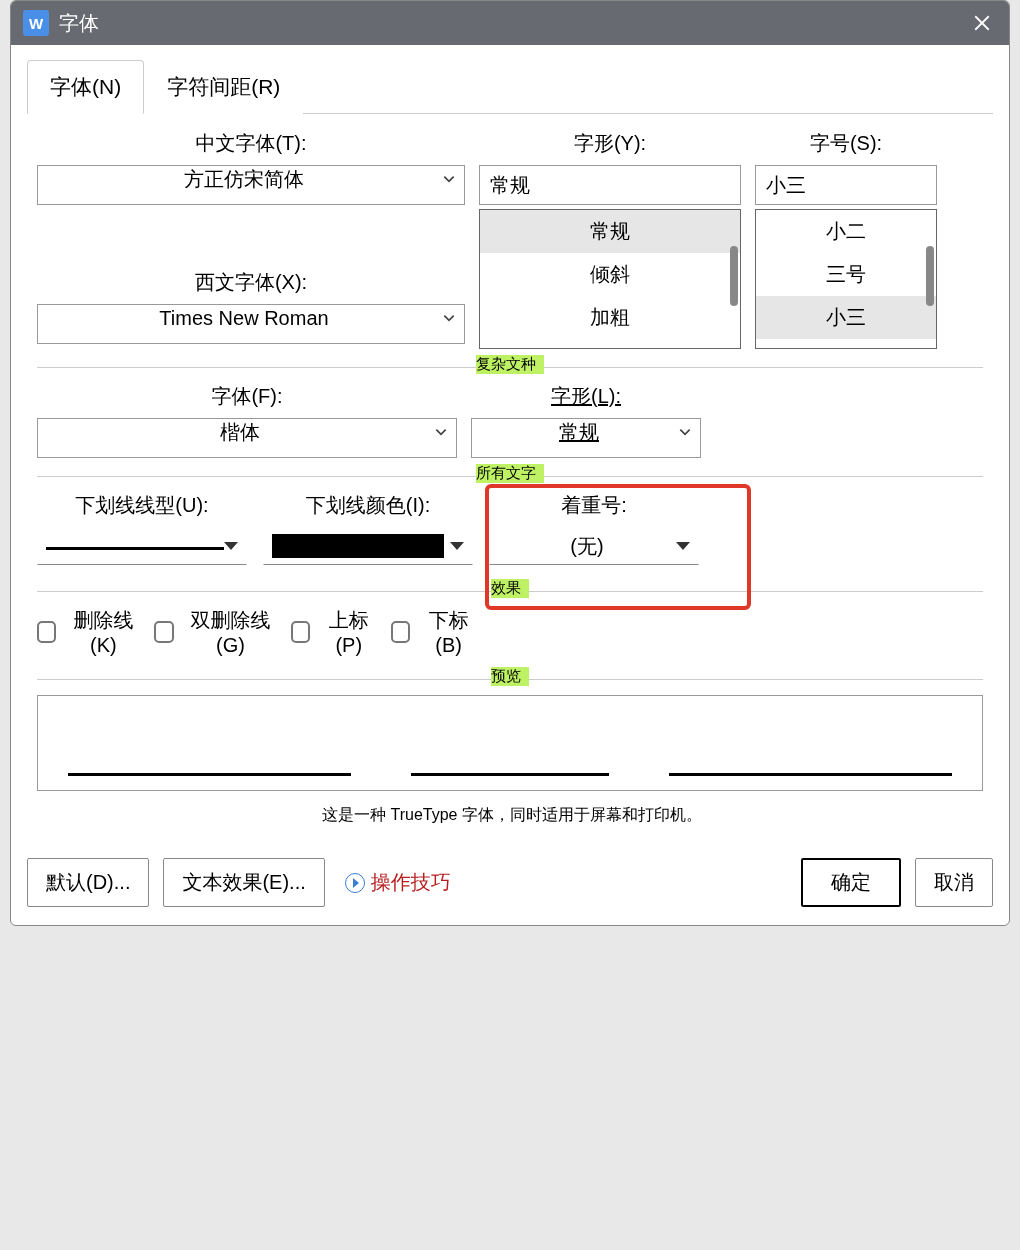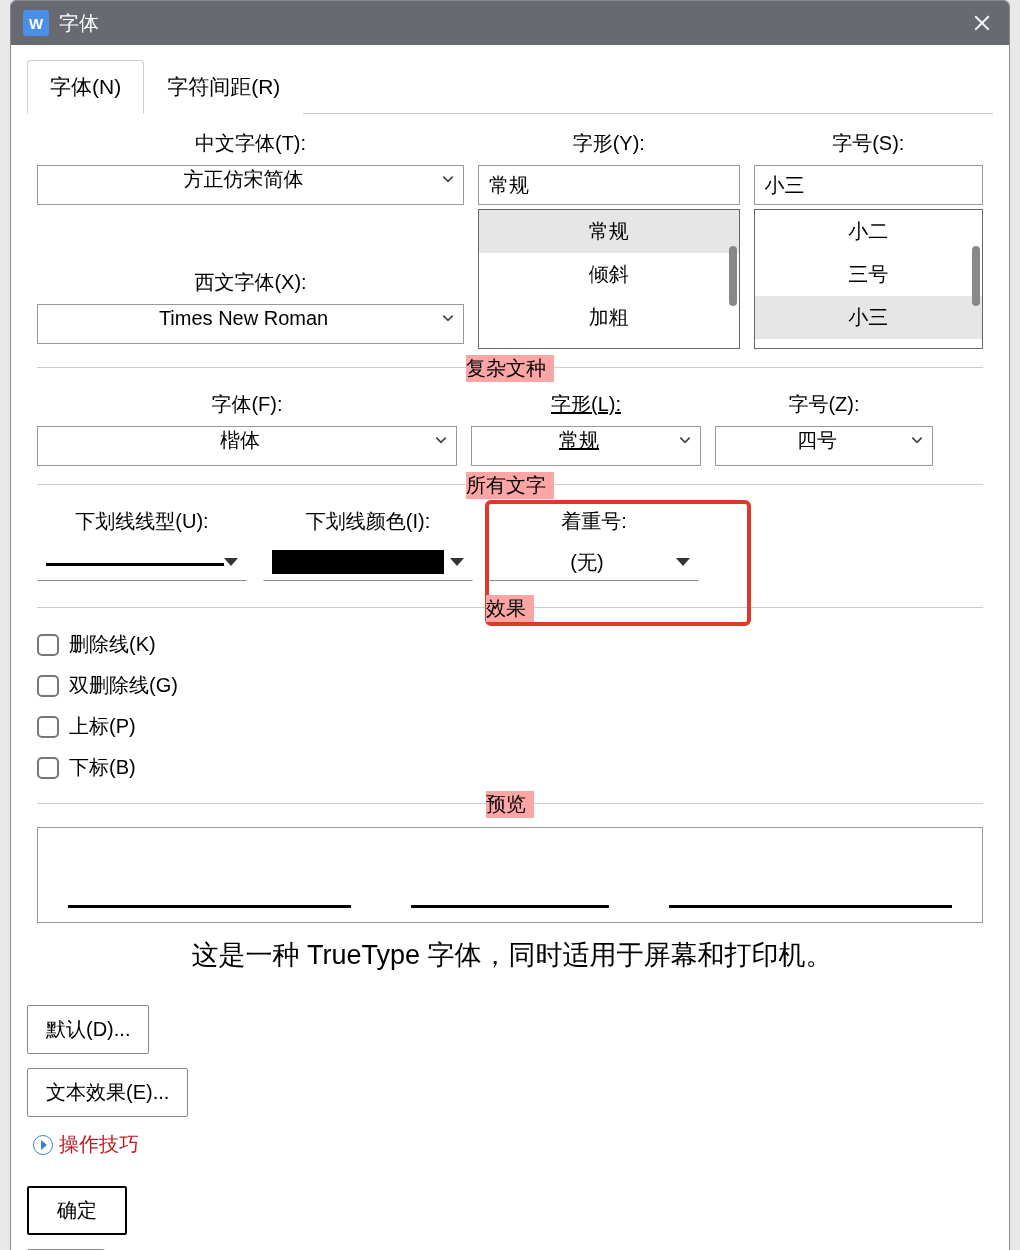--- a/index.html
+++ b/index.html
@@ -10,53 +10,53 @@
 .titlebar .title { font-size: 20px; flex: 1; }
 .titlebar .close { width: 30px; height: 30px; display: flex; align-items: center; justify-content: center; cursor: pointer; font-size: 24px; }
 .content { padding: 0 16px 16px 16px; background: #fff; text-align: center; }
 .tabs { display: flex; border-bottom: 1px solid #ccc; margin-top: 14px; }
 .tab { padding: 12px 22px; font-size: 21px; border: 1px solid transparent; border-bottom: none; cursor: pointer; background: #fff; position: relative; top: 1px; }
 .tab.active { border-color: #ccc; border-bottom: 1px solid #fff; border-radius: 4px 4px 0 0; }
 .form-area { padding: 16px 10px 0 10px; }
 .row1 { display: flex; gap: 14px; margin-bottom: 8px; }
 .col-cn { width: 428px; }
 .col-style { width: 262px; }
-.col-size { width: 230px; }
+.col-size { width: 182px; }
 .lbl { font-size: 20px; margin-bottom: 8px; display: block; }
 .combo { display: flex; align-items: center; border: 1px solid #999; height: 40px; background: #fff; padding: 0 6px 12px 10px; font-size: 20px; }
 .combo span.txt { flex: 1; }
 .combo .caret { width: 18px; text-align: center; color: #444; }
 .caret svg { width: 14px; height: 14px; }
 .textbox { border: 1px solid #999; height: 40px; padding: 0 10px; font-size: 20px; display:flex; align-items:center; }
 .listbox { border: 1px solid #666; height: 140px; margin-top: 4px; position: relative; overflow: hidden; }
 .listbox .item { padding: 8px 10px; font-size: 20px; }
 .listbox .item.sel { background: #e6e6e6; }
 .listbox .scrollbar { position: absolute; right: 2px; top: 36px; width: 8px; height: 60px; background: #888; border-radius: 4px; }
 .fieldset { border: none; border-top: 1px solid #ccc; margin-top: 18px; padding-top: 0; }
-.fieldset .legend { font-size: 20px; background: #fca5a5; padding-right: 8px; position: relative; top: -13px; display: inline-block; }
+.fieldset .legend { font-size: 15px; background: #bef264; padding-right: 8px; position: relative; top: -13px; display: inline-block; }
 .complex-row { display: flex; gap: 14px; margin-top: -4px; }
 .cx-col1 { width: 420px; }
 .cx-col2 { width: 230px; text-decoration: underline; }
 .cx-col3 { width: 218px; }
 .alltext-row { display: flex; gap: 16px; margin-top: -4px; position: relative; }
 .at-col { width: 210px; }
 .dd { display: flex; align-items: center; border: 1px solid #aaa; border-top-color:#fff; border-left-color:#fff; border-right-color:#fff; border-bottom: 1px solid #888; height: 38px; padding: 0 4px 0 8px; font-size: 20px; }
 .dd .fill { flex: 1; }
 .dd .caret-solid { width:0; height:0; border-left:7px solid transparent; border-right:7px solid transparent; border-top:8px solid #333; margin-right:4px; }
 .dd.line .fill { border-top: 3px solid #000; margin-top: 4px; height:0; }
 .dd.swatch .fill { background:#000; height: 24px; margin:2px 6px 2px 0; }
 .redbox { position: absolute; border: 4px solid #e03828; border-radius: 6px; left: 448px; top: -8px; width: 266px; height: 126px; pointer-events:none; }
 .effects-grid { display: flex; margin-top: -4px; }
-.eff-col { width: 440px; display: flex; flex-direction: column; gap: 14px; }
+.eff-col { width: 440px; display: flex; flex-direction: row; gap: 14px; }
 .chk { display: flex; align-items: center; gap: 10px; font-size: 20px; }
 .chk .box { width: 22px; height: 22px; border: 2px solid #777; border-radius: 5px; }
 .preview-box { border: 1px solid #999; height: 96px; margin-top: -4px; display:flex; align-items:flex-end; padding: 0 30px 14px 30px; gap: 60px; }
 .preview-box .uline { flex:1; border-bottom: 3px solid #000; height: 40px; }
-.hint { font-size: 27px; margin: 14px 0 8px 4px; }
-.footer { display: flex; align-items: flex-start; gap: 14px; padding: 8px 16px 18px 16px; flex-direction: column; }
+.hint { font-size: 16px; margin: 14px 0 8px 4px; }
+.footer { display: flex; align-items: center; gap: 14px; padding: 8px 16px 18px 16px; }
 .btn { border: 1px solid #888; background: #fff; padding: 10px 18px; font-size: 20px; border-radius: 2px; cursor: pointer; }
 .btn.primary { border: 2px solid #000000; padding: 9px 28px; }
 .link { color: #b91c1c; font-size: 20px; display: flex; align-items: center; gap: 6px; margin-left: 6px; }
 .link .circ { width:20px; height:20px; border:1.5px solid #3a7fd6; border-radius:50%; display:flex; align-items:center; justify-content:center; }
 .link .circ::after { content:''; width:0; height:0; border-top:5px solid transparent; border-bottom:5px solid transparent; border-left:6px solid #3a7fd6; margin-left:2px; }
 .spacer { flex:1; }
 </style>
 </head>
 <body>
 
@@ -134,29 +134,20 @@
               <span class="txt">楷体</span>
               <span class="caret"><svg viewBox="0 0 12 12">
                     <polyline points="2,4 6,8 10,4" fill="none" stroke="#444" stroke-width="1.5"></polyline>
                   </svg></span>
             </div>
           </div>
           <div class="cx-col2">
             <span class="lbl">字形(L):</span>
             <div class="combo">
               <span class="txt">常规</span>
-              <span class="caret"><svg viewBox="0 0 12 12">
-                    <polyline points="2,4 6,8 10,4" fill="none" stroke="#444" stroke-width="1.5"></polyline>
-                  </svg></span>
-            </div>
-          </div>
-          <div class="cx-col3">
-            <span class="lbl">字号(Z):</span>
-            <div class="combo">
-              <span class="txt">四号</span>
               <span class="caret"><svg viewBox="0 0 12 12">
                     <polyline points="2,4 6,8 10,4" fill="none" stroke="#444" stroke-width="1.5"></polyline>
                   </svg></span>
             </div>
           </div>
         </div>
       </div>
 
       <div class="fieldset">
         <span class="legend">所有文字</span>

